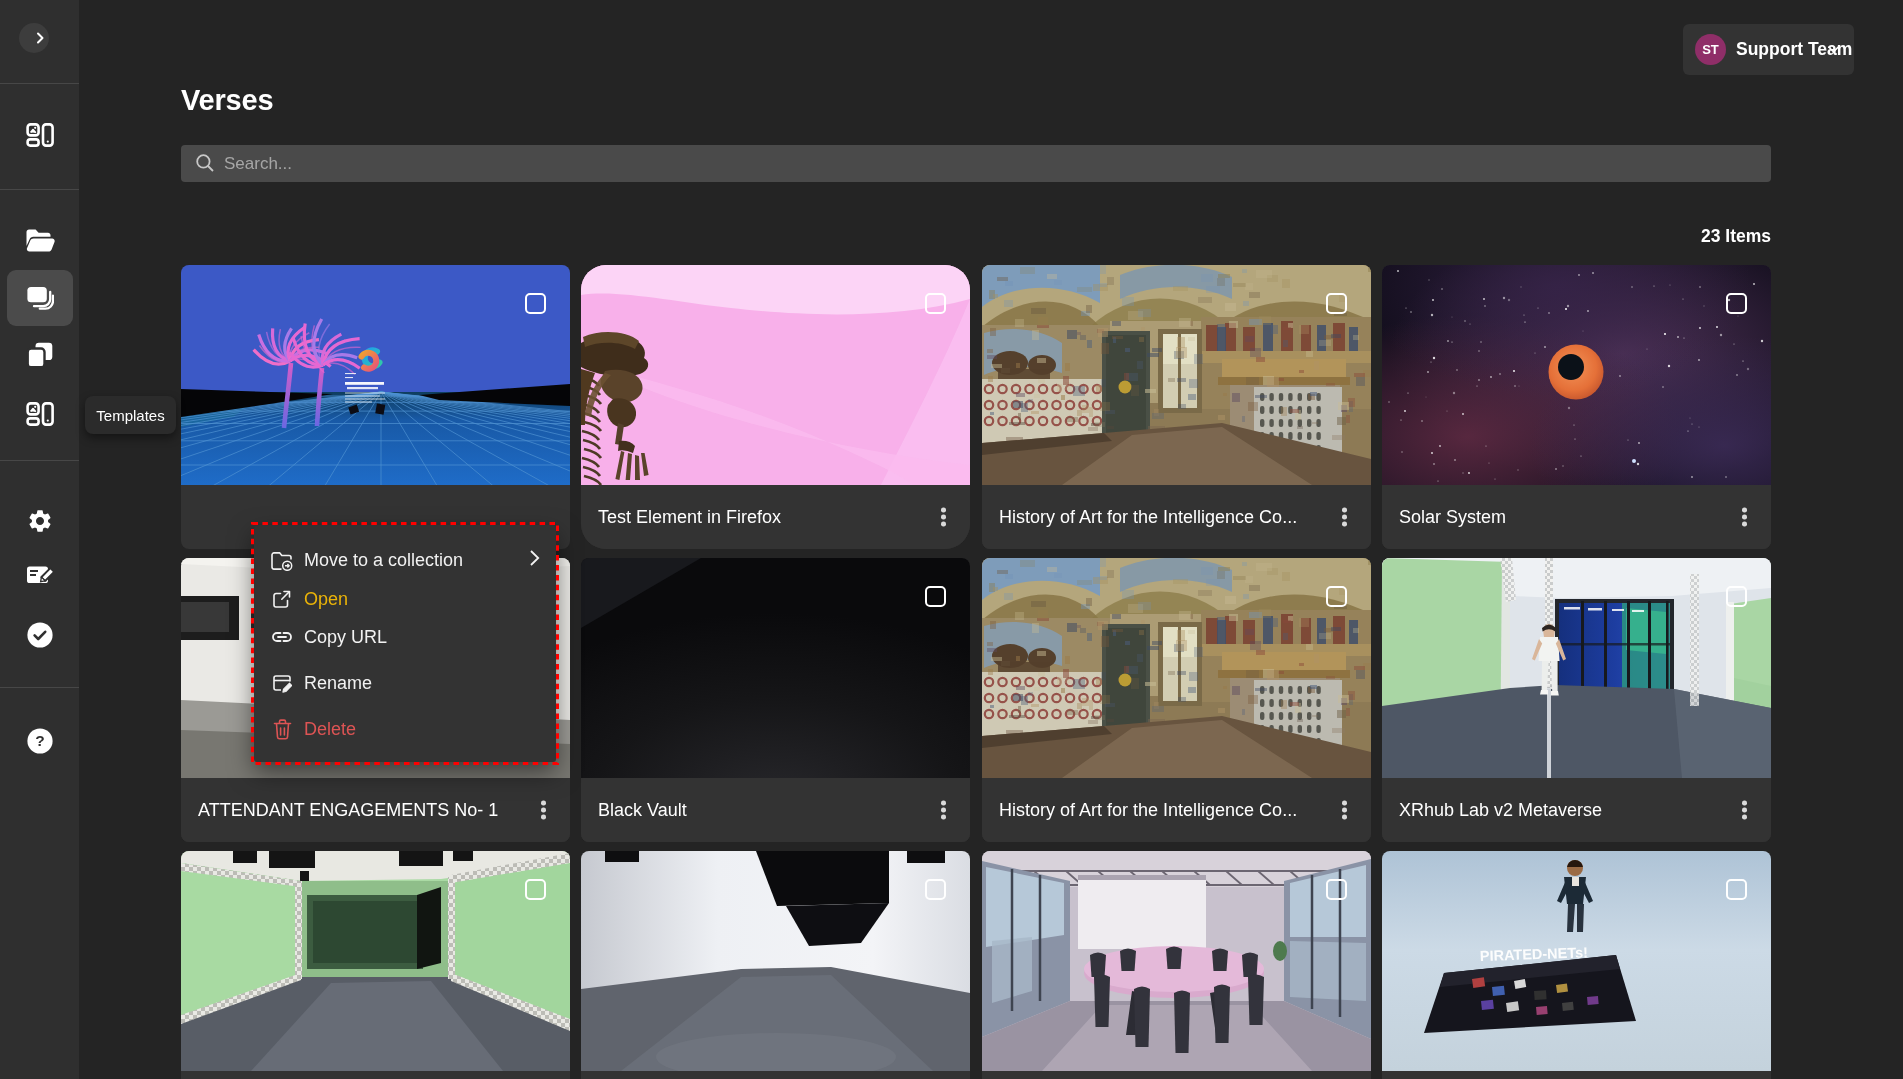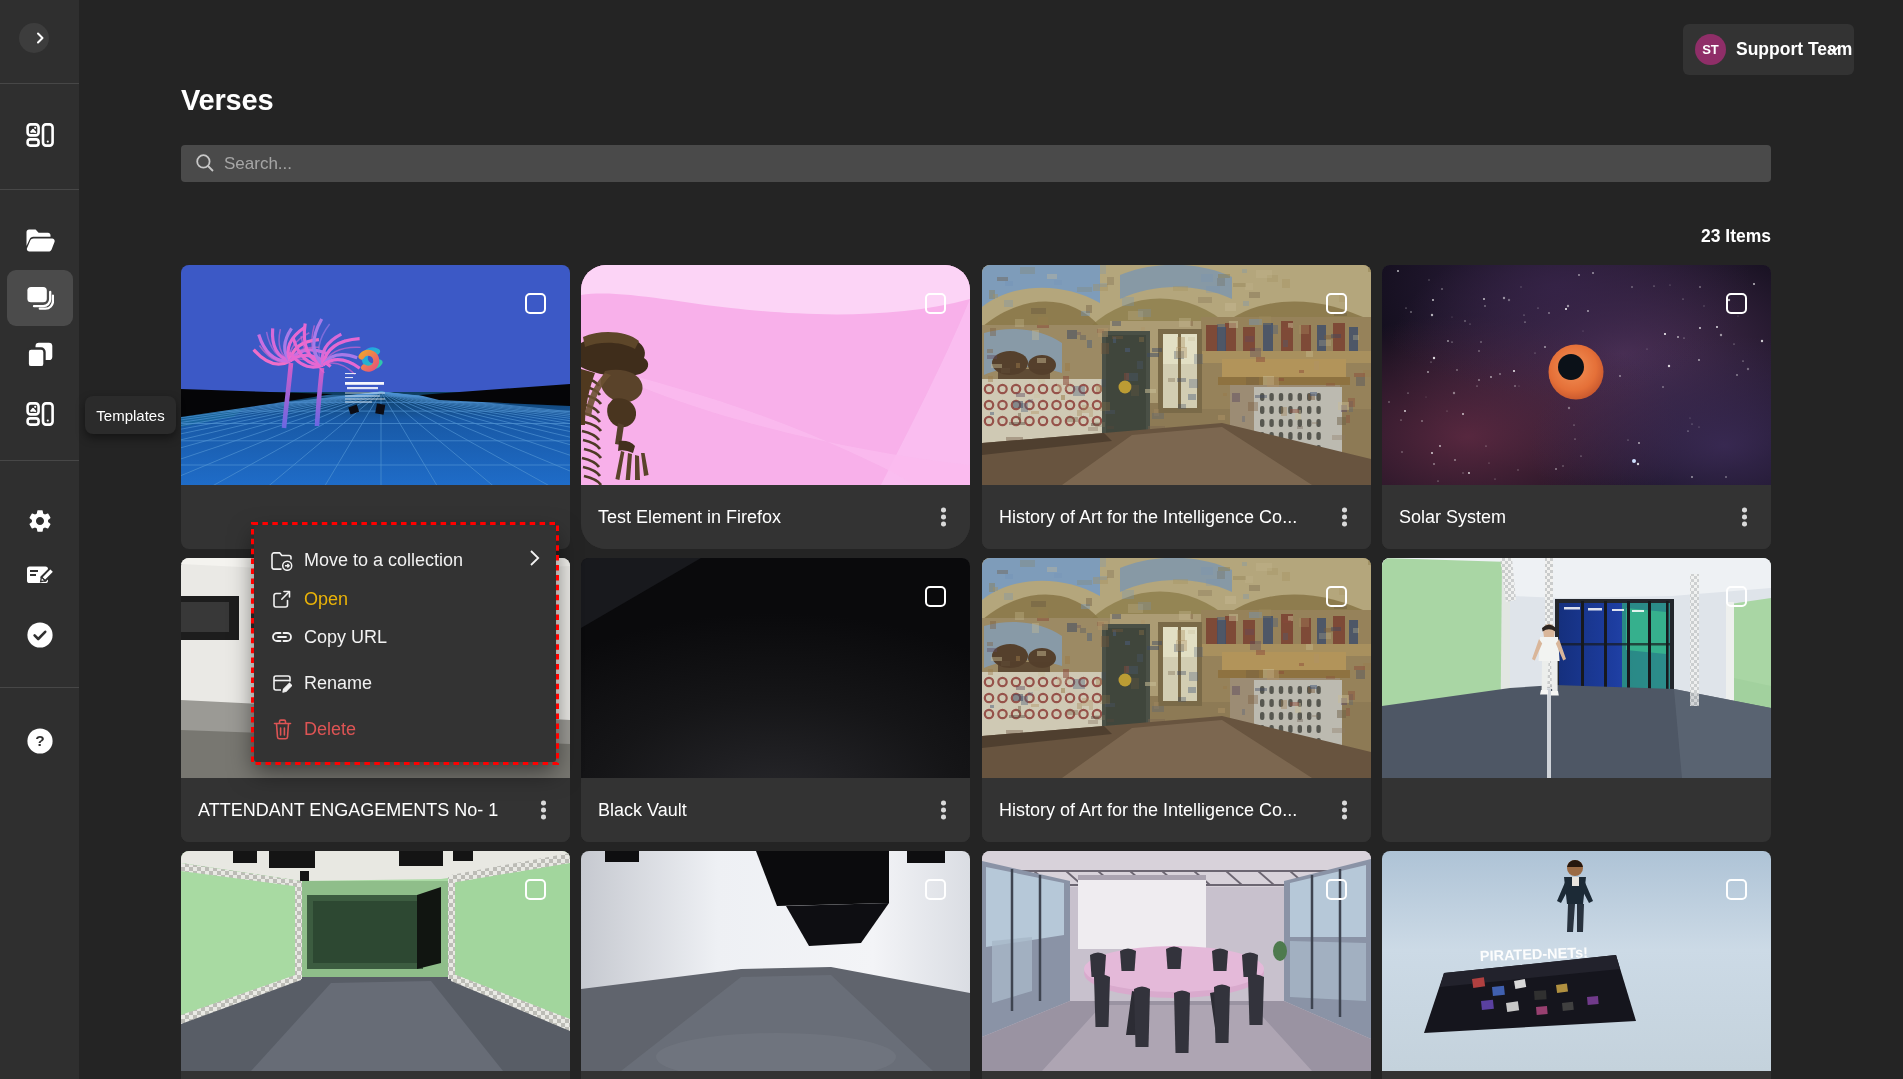--- a/index.html
+++ b/index.html
@@ -1132,20 +1132,28 @@
  <g>
   <path d="M161 72 a6 6 0 0 1 12 0 l-1 7 h-10 Z" fill="#d9b69a"></path>
   <path d="M160 70 q 7 -7 14 0 l-0.6 3.4 q -6.4 -4.4 -12.8 0 Z" fill="#2a2420"></path>
   <path d="M158 79 h18 l1.6 24 h-21 Z" fill="#f2f3f1"></path>
   <path d="M157 81 l-7 20 2.8 1.6 7.4 -17 Z M177 81 l7 20 -2.8 1.6 -7.4 -17 Z" fill="#d9b69a"></path>
   <path d="M160 103 h6.6 l-1.6 30 h-5.4 Z M169 103 h6.6 l0 30 h-5.4 Z" fill="#eceeec"></path>
   <path d="M159 132 h7 l0 4.6 h-8 Z M169 133 h7 l0.8 4.6 h-8 Z" fill="#f6f6f4"></path>
  </g>
 </svg></div>
 <div class="checkbox"></div>
+<div class="cbar">
+      <div class="ctitle">XRhub Lab v2 Metaverse</div>
+      <div class="kebab">
+        <div class="dot" style="top:0;background:#d9d9d9"></div>
+        <div class="dot" style="top:7px;background:#d9d9d9"></div>
+        <div class="dot" style="top:14px;background:#d9d9d9"></div>
+      </div>
+    </div>
 </div>
 <div class="card" style="left:181px;top:851px;">
 <div class="thumb">
 <svg width="389" height="220" viewBox="0 0 389 220">
  <defs>
   <pattern id="chk2" width="8" height="8" patternUnits="userSpaceOnUse">
    <rect width="8" height="8" fill="#e9e9e4"></rect>
    <rect width="4" height="4" fill="#bcbcb6"></rect>
             <rect x="4" y="4" width="4" height="4" fill="#bcbcb6"></rect>
   </pattern>

